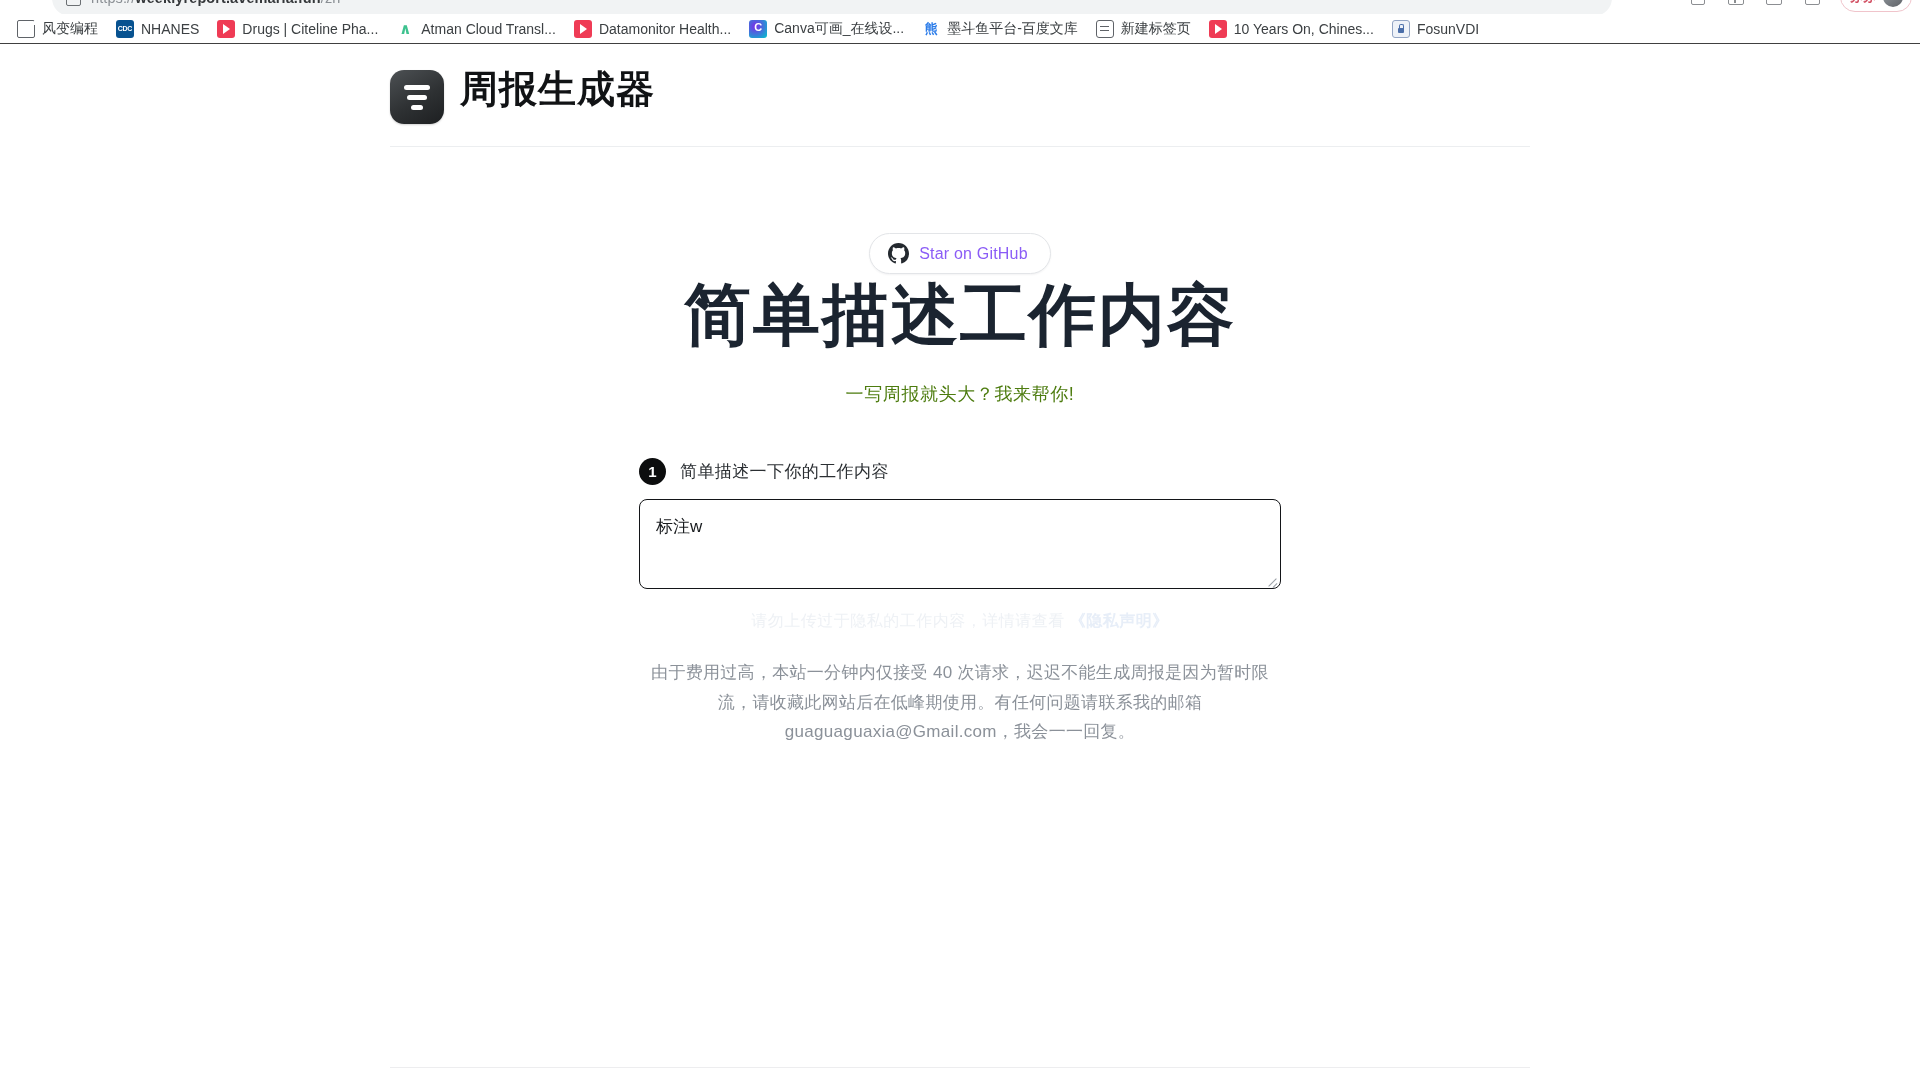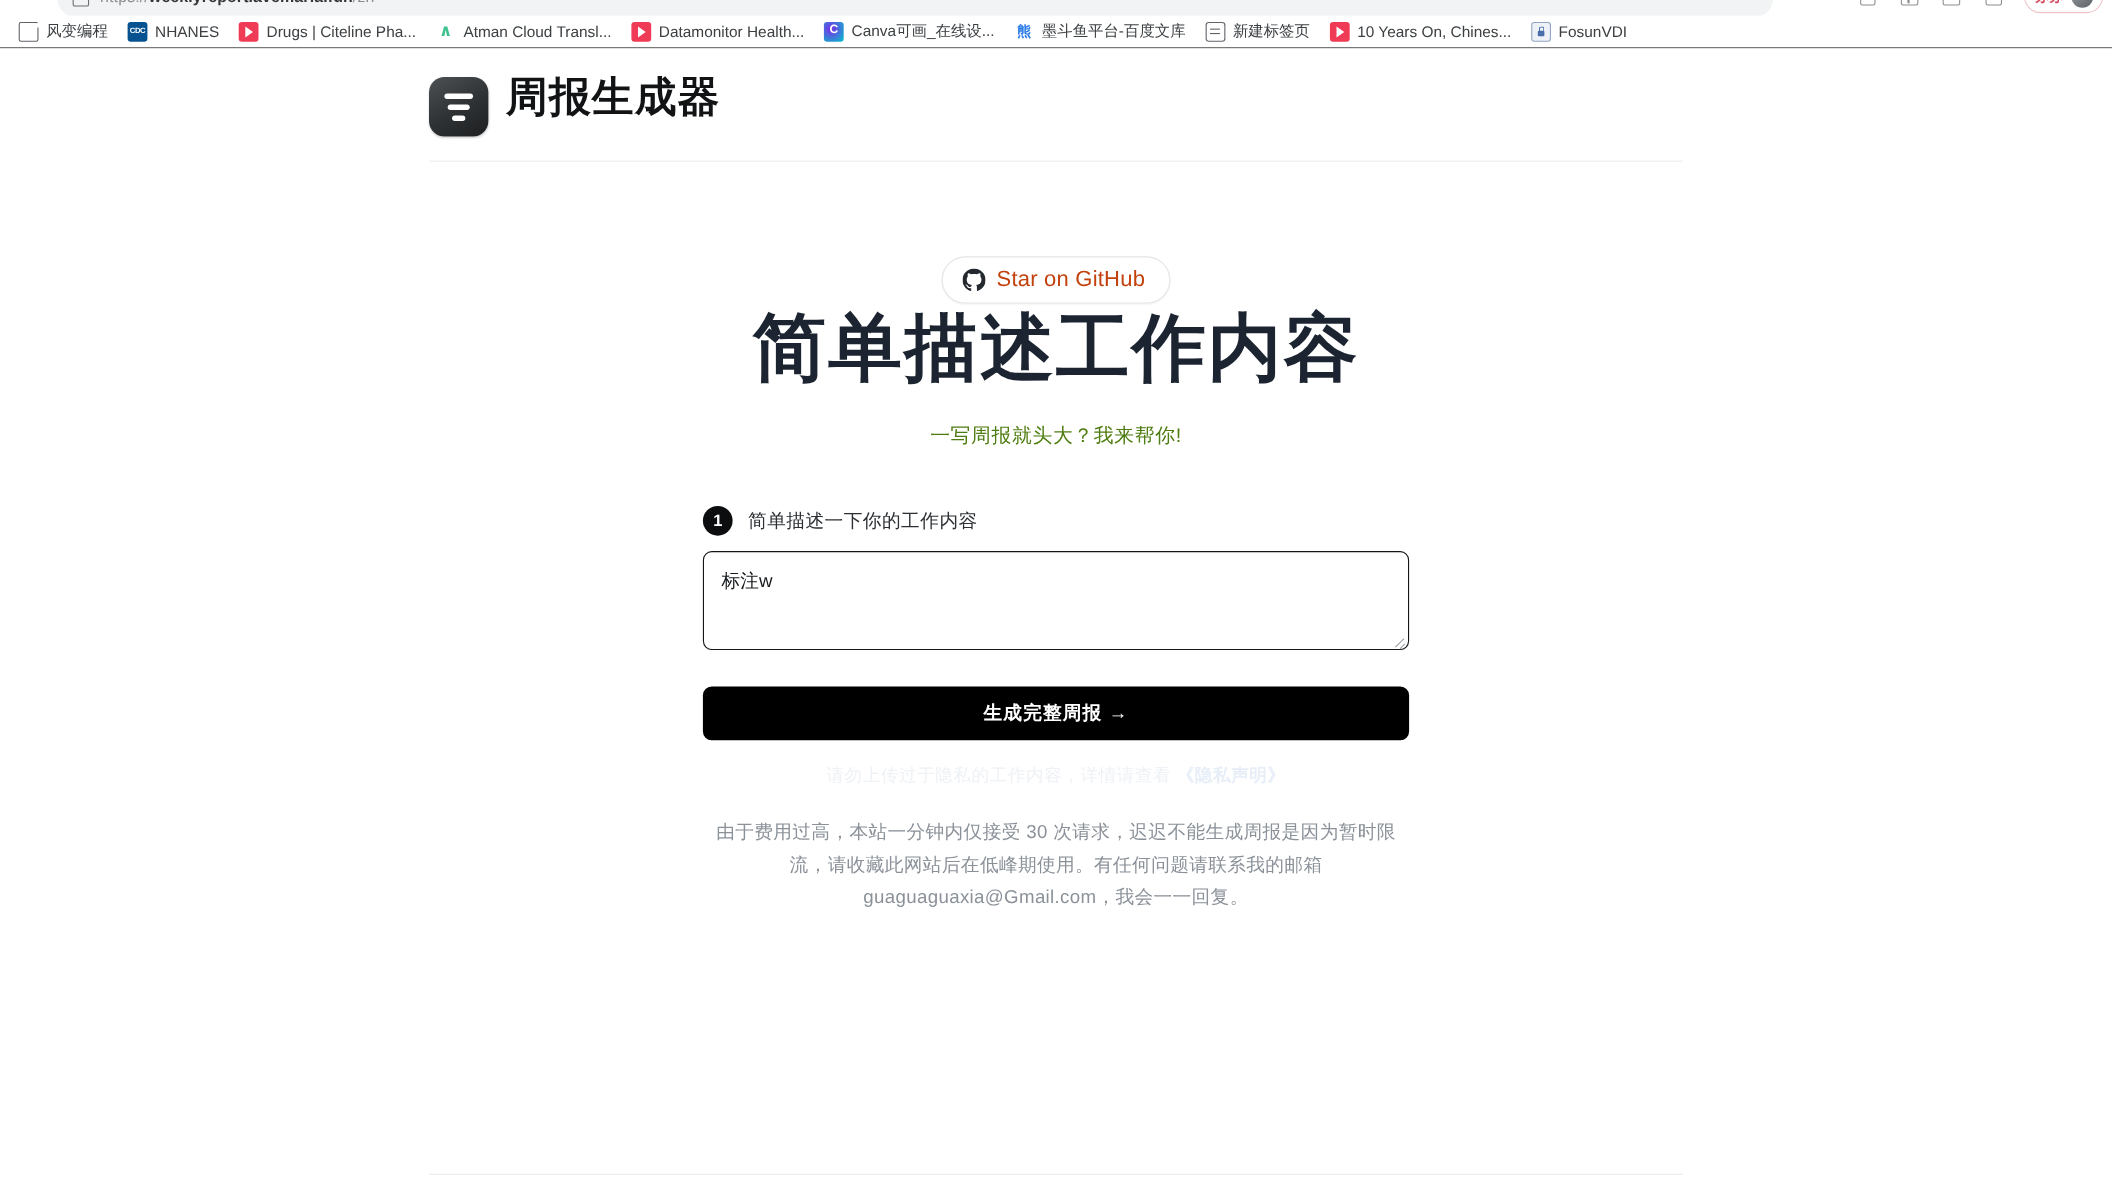--- a/index.html
+++ b/index.html
@@ -253,22 +253,22 @@
     border-radius: 999px;
     padding: 9px 22px 9px 18px;
     background: #ffffff;
     box-shadow: 0 1px 2px rgba(16,24,40,.05);
     cursor: pointer;
   }
   .gh-mark {
     width: 21px; height: 21px; flex: 0 0 auto;
   }
   .gh-label {
-    font-size: 20px;
-    color: #c2410c;
+    font-size: 16px;
+    color: #8b5cf6;
     letter-spacing: .2px;
   }
 
   .headline {
     font-size: 67px;
     font-weight: 800;
     color: #1b2430;
     line-height: 1.23;
     letter-spacing: 2px;
   }
@@ -496,26 +496,25 @@
         <div class="step-row">
           <span class="step-badge">1</span>
           <span class="step-label">简单描述一下你的工作内容</span>
         </div>
 
         <div class="textarea-wrap">
           <textarea class="work-textarea" placeholder="" style="">标注w</textarea>
           <span class="resize-grip"></span>
         </div>
 
-        <button class="generate-btn">生成完整周报 →</button>
 
         <p class="privacy-note">
           <span>请勿上传过于隐私的工作内容，详情请查看</span>
           <span class="pn-link">《隐私声明》</span>
         </p>
 
-        <p class="rate-note">由于费用过高，本站一分钟内仅接受 30 次请求，迟迟不能生成周报是因为暂时限流，请收藏此网站后在低峰期使用。有任何问题请联系我的邮箱 guaguaguaxia@Gmail.com，我会一一回复。</p>
+        <p class="rate-note">由于费用过高，本站一分钟内仅接受 40 次请求，迟迟不能生成周报是因为暂时限流，请收藏此网站后在低峰期使用。有任何问题请联系我的邮箱 guaguaguaxia@Gmail.com，我会一一回复。</p>
       </div>
     </section>
   </div>
 
   <div class="footer-divider"></div>
 </div>
 
 </body></html>

